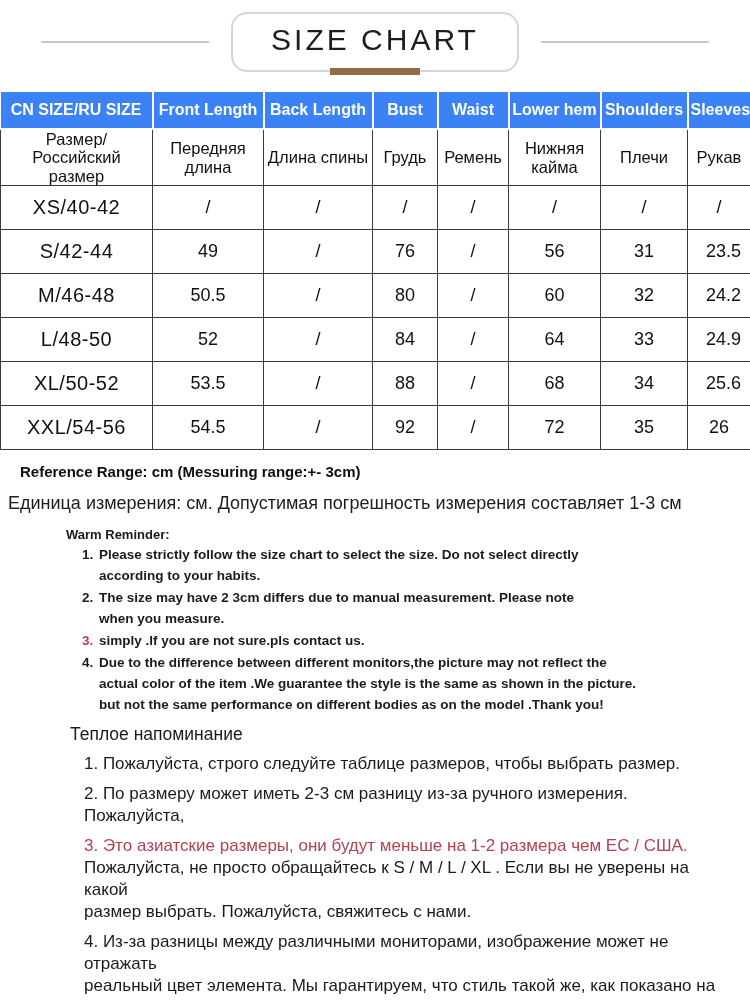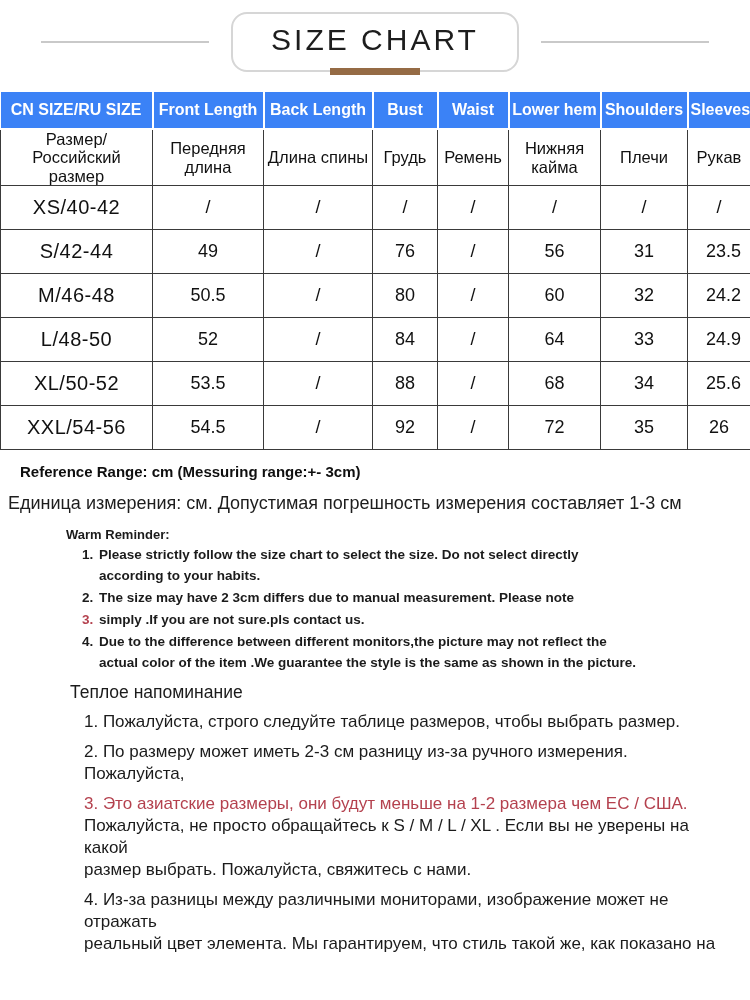--- a/index.html
+++ b/index.html
@@ -171,33 +171,35 @@
       <span class="num">1.</span>
       <div>
         <div><span>Please strictly follow the size chart to select the size. Do not select directly</span></div>
         <div><span>according to your habits.</span></div>
       </div>
     </div>
     <div class="en-item">
       <span class="num">2.</span>
       <div>
         <div><span>The size may have 2 3cm differs due to manual measurement. Please note</span></div>
+        <div><span>when you measure.</span></div>
       </div>
     </div>
     <div class="en-item">
       <span class="num red">3.</span>
       <div>
         <div><span>simply .If you are not sure.pls contact us.</span></div>
       </div>
     </div>
     <div class="en-item">
       <span class="num">4.</span>
       <div>
         <div><span>Due to the difference between different monitors,the picture may not reflect the</span></div>
         <div><span>actual color of the item .We guarantee the style is the same as shown in the picture.</span></div>
+        <div><span>but not the same performance on different bodies as on the model .Thank you!</span></div>
       </div>
     </div>
   </div>
 
 <div class="ru-title">Теплое напоминание</div>
 <div id="ru-list">
     <div class="ru-item">
       <div><span>1. Пожалуйста, строго следуйте таблице размеров, чтобы выбрать размер.</span></div>
     </div>
     <div class="ru-item">

